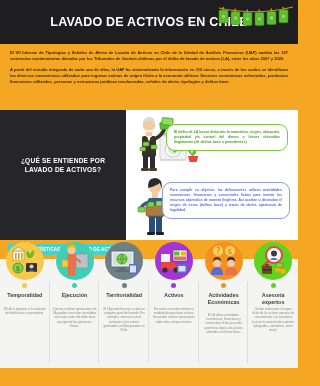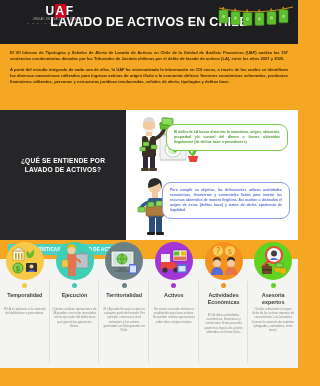--- a/index.html
+++ b/index.html
@@ -62,25 +62,20 @@
   .footer-strip{position:absolute;left:0;top:368px;width:298px;height:18px;background:#F5A623;}
 </style>
 </head>
 <body>
 
 <div class="page">
 
   <div class="header">
     <div class="header-title">LAVADO DE ACTIVOS EN CHILE</div>
 
-    <div class="logo">
-      <div class="logo-mark">U<span class="a-red">A</span>F</div>
-      <div class="logo-sub">UNIDAD DE ANÁLISIS FINANCIERO</div>
-      <div class="logo-sub2">G O B I E R N O   D E   C H I L E</div>
-    </div>
 
     <svg class="clothesline" viewBox="0 0 76 26">
       <path d="M1 5 Q38 13 75 4" stroke="#C8961E" stroke-width="1.2" fill="none"></path>
       <g>
         <g transform="translate(4,6)">
           <rect x="0.5" y="-2" width="1.4" height="4" fill="#E8821E"></rect>
           <rect x="-3" y="1" width="9" height="13" rx="1.2" fill="#5FBF2E" stroke="#3E8C1C" stroke-width="0.6"></rect>
           <circle cx="1.5" cy="7.5" r="2.4" fill="#8FDC63" stroke="#3E8C1C" stroke-width="0.5"></circle>
         </g>
         <g transform="translate(16,7.6)">

